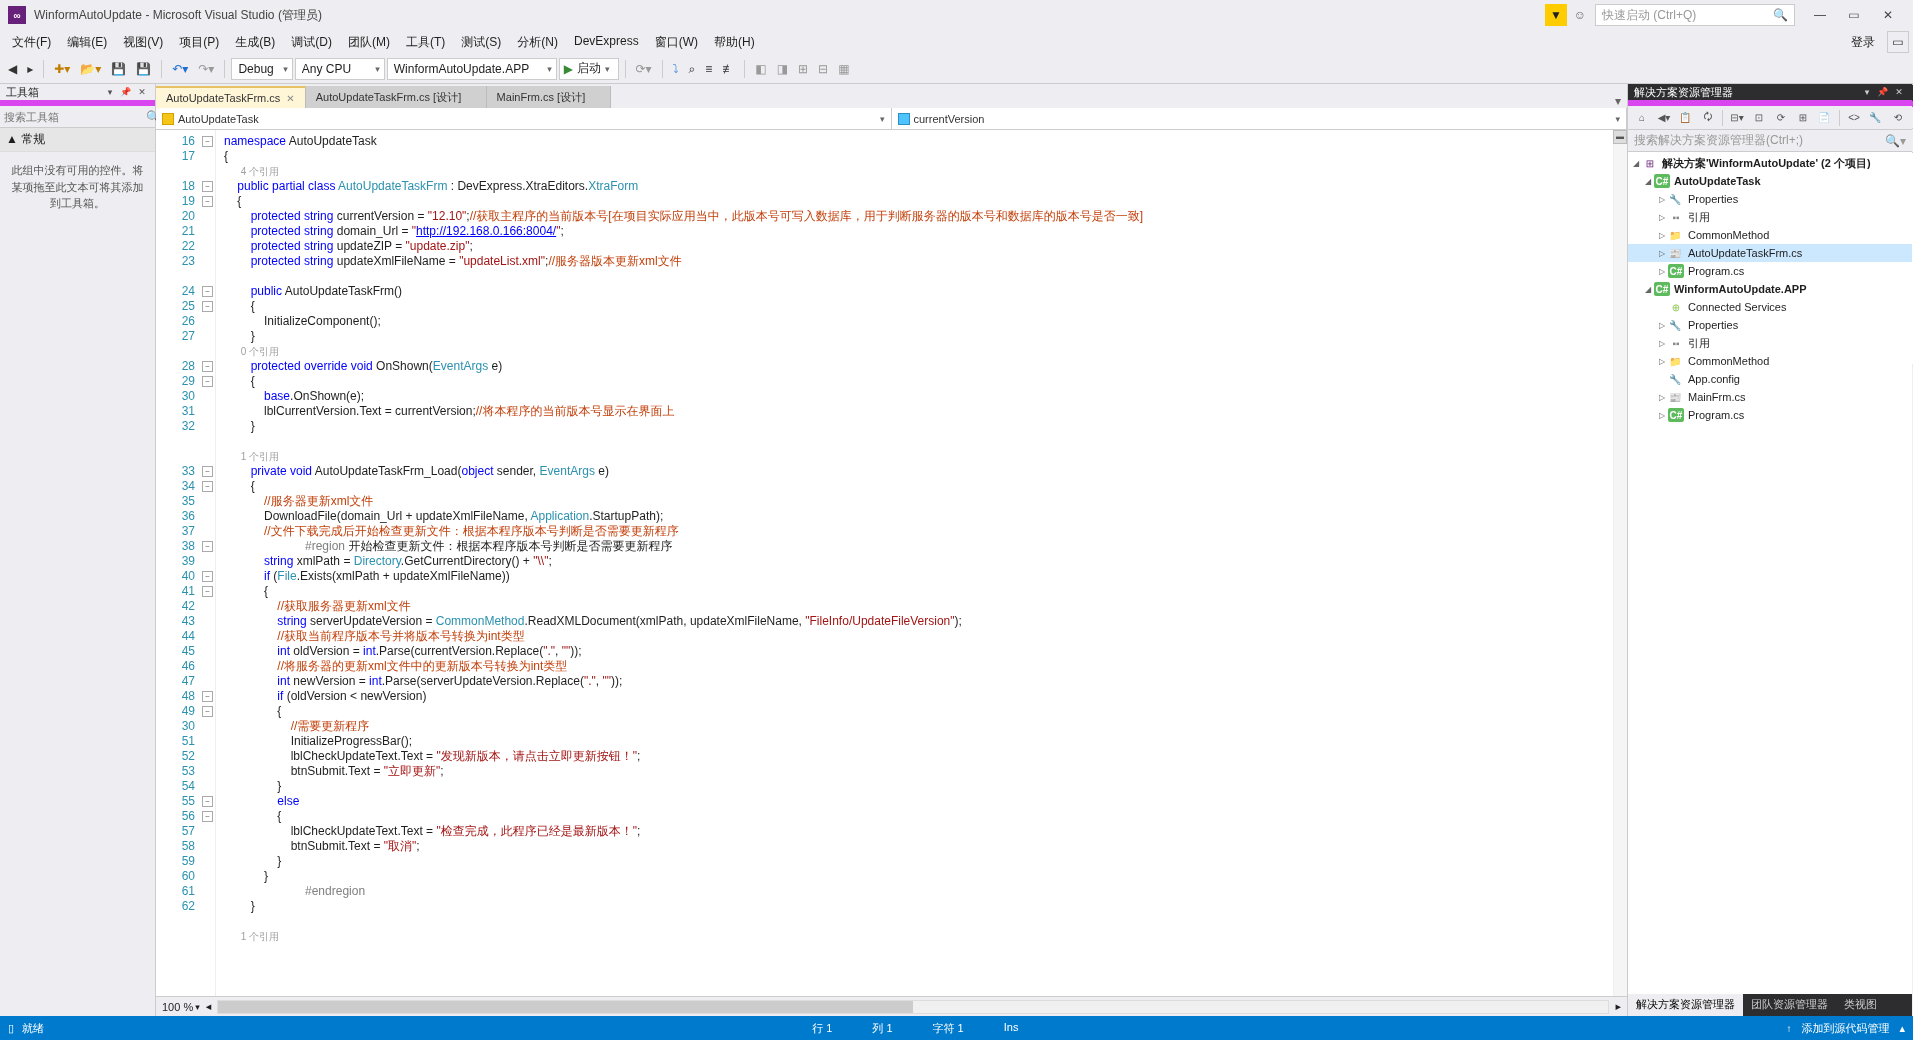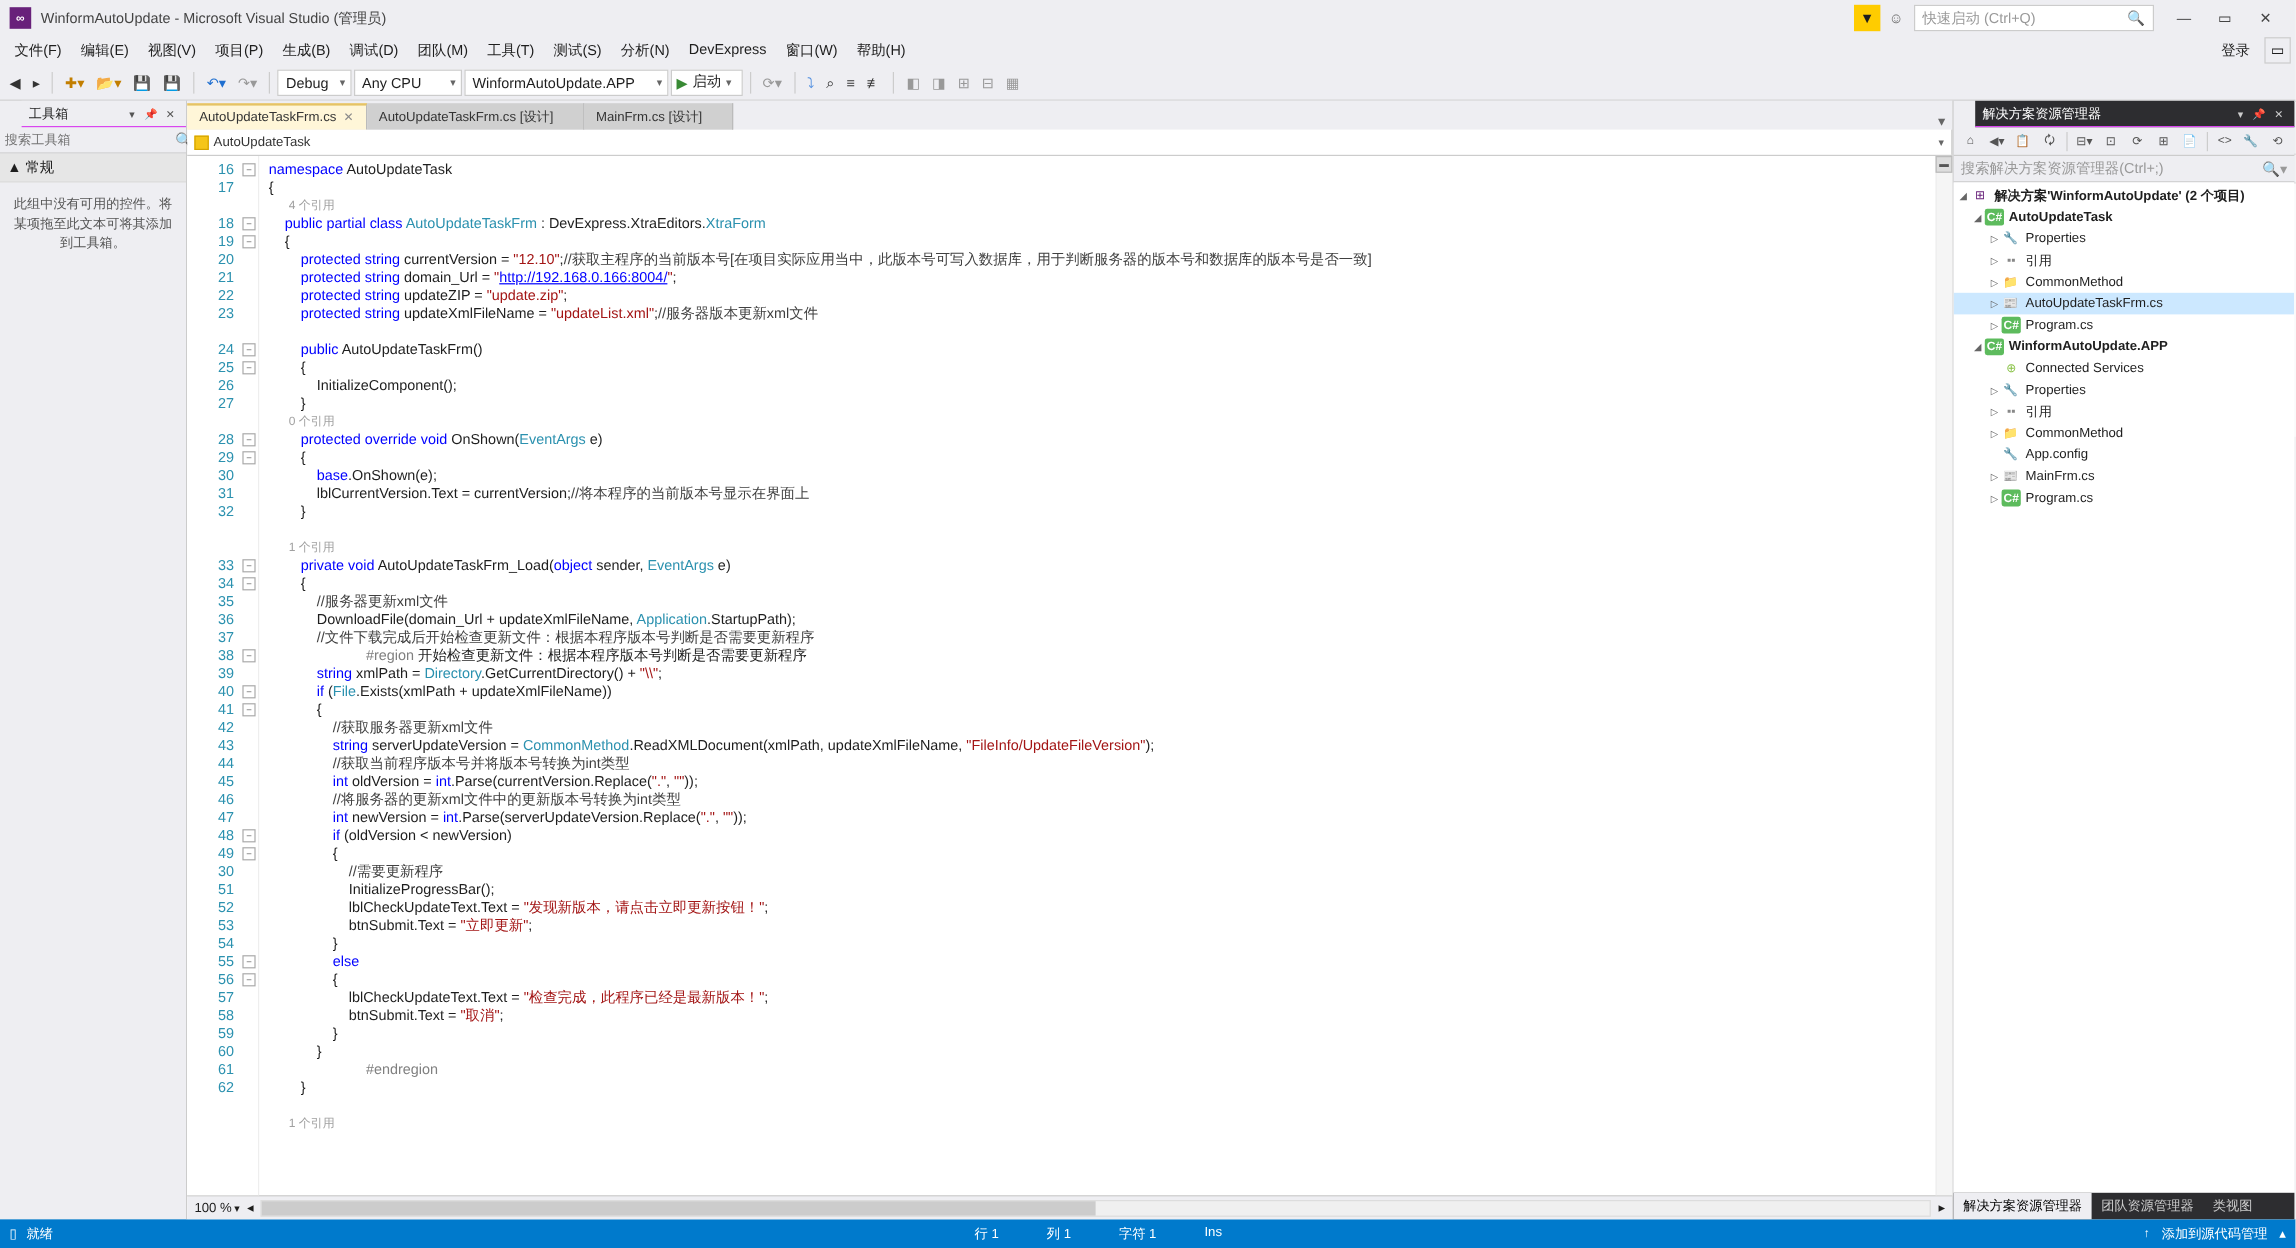--- a/index.html
+++ b/index.html
@@ -30,21 +30,21 @@
 .toolbar .combo { height:22px; border:1px solid #ccc; background:#fff; padding:0 18px 0 6px; display:flex; align-items:center; position:relative; min-width:60px; }
 .toolbar .combo::after { content:"▾"; position:absolute; right:4px; color:#666; font-size:9px; }
 .toolbar .start { height:22px; background:#fff; border:1px solid #ccc; padding:0 8px 0 4px; display:flex; align-items:center; gap:4px; }
 .toolbar .start .play { color:#388a34; }
 
 
 .main { display:flex; height: calc(100% - 30px - 24px - 30px - 24px); }
 
 
 .toolbox { width:156px; background:#eeeef2; border-right:1px solid #ccc; display:flex; flex-direction:column; }
-.panel-header { height:22px; background:#eeeef2; display:flex; align-items:center; padding:0 6px; font-size:11px; border-bottom:1px solid #d946ef;margin-left:18px; }
+.panel-header { height:22px; background:#eeeef2; display:flex; align-items:center; padding:0 6px; font-size:11px; border-bottom:6px solid #d946ef; }
 .panel-header .ph-title { flex:1; }
 .panel-header .ph-icons { display:flex; gap:2px; }
 .panel-header .ph-icon { width:14px; height:14px; display:flex; align-items:center; justify-content:center; cursor:pointer; color:#555; font-size:9px; }
 .toolbox .search-row { height:22px; border-bottom:1px solid #ccc; display:flex; align-items:center; padding:0 4px; }
 .toolbox .search-row input { border:none; background:transparent; flex:1; outline:none; font-size:11px; }
 .toolbox .group { padding:3px 6px; background:#e6e6e6; border-bottom:1px solid #ddd; cursor:pointer; }
 .toolbox .msg { padding:10px 8px; color:#555; font-size:11px; text-align:center; line-height:1.5; }
 
 
 .editor-area { flex:1; display:flex; flex-direction:column; background:#fff; min-width:0; }
@@ -66,21 +66,21 @@
 .code-wrap { flex:1; display:flex; min-height:0; position:relative; }
 .gutter { width:60px; background:#fff; text-align:right; padding:4px 20px 4px 4px; font-family:Consolas,monospace; font-size:12px; color:#2b91af; line-height:15px; user-select:none; border-right:1px solid #eee; position:relative; }
 .gutter .fold { position:absolute; right:2px; width:11px; height:11px; border:1px solid #aaa; font-size:8px; line-height:9px; text-align:center; color:#666; cursor:pointer; background:#fff; }
 .code { flex:1; font-family:Consolas,monospace; font-size:12px; line-height:15px; padding:4px 0 4px 8px; white-space:pre; overflow:hidden; }
 .scroll-marker { width:14px; background:#f5f5f5; border-left:1px solid #eee; position:relative; }
 .scroll-marker .split-btn { position:absolute; top:0; right:0; width:14px; height:14px; background:#ddd; border:1px solid #bbb; cursor:pointer; font-size:8px; text-align:center; line-height:12px; color:#555; }
 
 .kw { color:#0000ff; }
 .type { color:#2b91af; }
 .str { color:#a31515; }
-.com { color:#404040; }
+.com { color:#c2410c; }
 .url { color:#0000ff; text-decoration:underline; }
 .ref { color:#a0a0a0; font-size:10px; }
 .region { color:#808080;margin-left:41px; }
 
 .editor-bottom { height:20px; border-top:1px solid #ccc; display:flex; align-items:center; padding:0 6px; gap:6px; background:#eeeef2; font-size:11px; }
 .editor-bottom .zoom { display:flex; align-items:center; gap:2px; }
 .editor-bottom .hscroll { flex:1; height:14px; background:#f0f0f0; border:1px solid #ddd; position:relative; }
 .editor-bottom .hscroll .thumb { position:absolute; left:0; width:50%; top:0; bottom:0; background:#ccc; }
 
 
@@ -238,20 +238,24 @@
         <div class="doc-tab nox">
           <span>MainFrm.cs [设计]</span>
           <span class="close">✕</span>
         </div>
         <div class="pin">▾</div>
       </div>
     <div class="nav-combos">
       <div class="nav-combo">
           <span class="nc-icon nc-yellow"></span>
           <span>AutoUpdateTask</span>
+        </div>
+      <div class="nav-combo">
+          <span class="nc-icon nc-blue"></span>
+          <span>currentVersion</span>
         </div>
     </div>
     <div class="code-wrap">
       <div class="gutter" id="gutter">
           <div>16</div>
           <div>17</div>
           <div>&nbsp;</div>
           <div>18</div>
           <div>19</div>
           <div>20</div>

